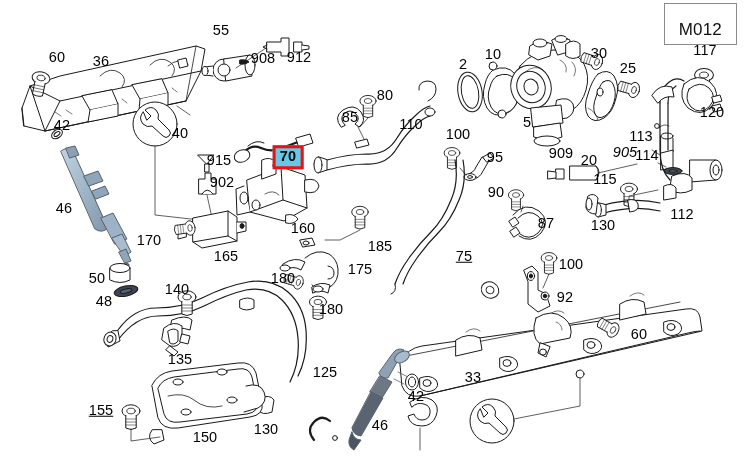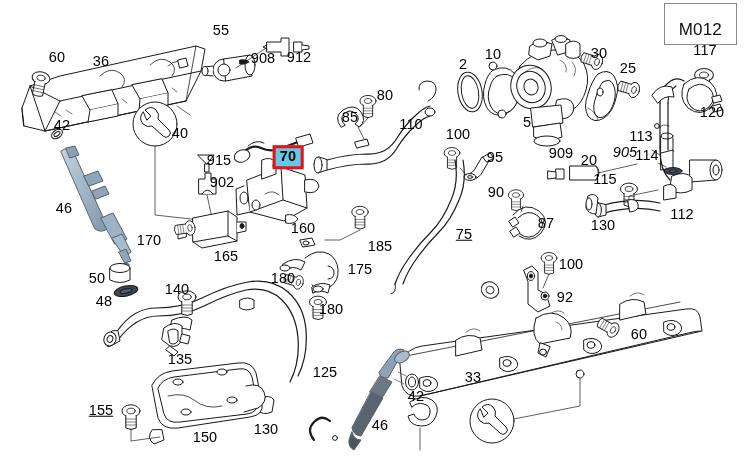--- a/index.html
+++ b/index.html
@@ -552,21 +552,21 @@
       <div class="callout" style="left: 385px; top: 95px;">80</div>
       <div class="callout" style="left: 411px; top: 124px;">110</div>
       <div class="callout" style="left: 458px; top: 134px;">100</div>
       <div class="callout" style="left: 495px; top: 157px;">95</div>
       <div class="callout" style="left: 496px; top: 192px;">90</div>
       <div class="callout" style="left: 546px; top: 223px;">87</div>
       <div class="callout" style="left: 380px; top: 210px; margin-top: 36px;">185</div>
       <div class="callout" style="left: 360px; top: 269px;">175</div>
       <div class="callout" style="left: 283px; top: 278px;">180</div>
       <div class="callout" style="left: 331px; top: 309px;">180</div>
-      <div class="callout" style="left: 464px; top: 234px; text-decoration: underline;">75</div>
+      <div class="callout" style="left: 464px; top: 256px; text-decoration: underline;">75</div>
       <div class="callout" style="left: 571px; top: 264px;">100</div>
       <div class="callout" style="left: 565px; top: 297px;">92</div>
       <div class="callout" style="left: 463px; top: 64px;">2</div>
       <div class="callout" style="left: 493px; top: 54px;">10</div>
       <div class="callout" style="left: 527px; top: 122px;">5</div>
       <div class="callout" style="left: 599px; top: 41px; margin-top: 12px;">30</div>
       <div class="callout" style="left: 628px; top: 68px; text-align: center;">25</div>
       <div class="callout" style="left: 589px; top: 112px; margin-top: 48px;">20</div>
       <div class="callout" style="left: 561px; top: 153px;">909</div>
       <div class="callout" style="left: 625px; top: 152px; font-style: italic;">905</div>

